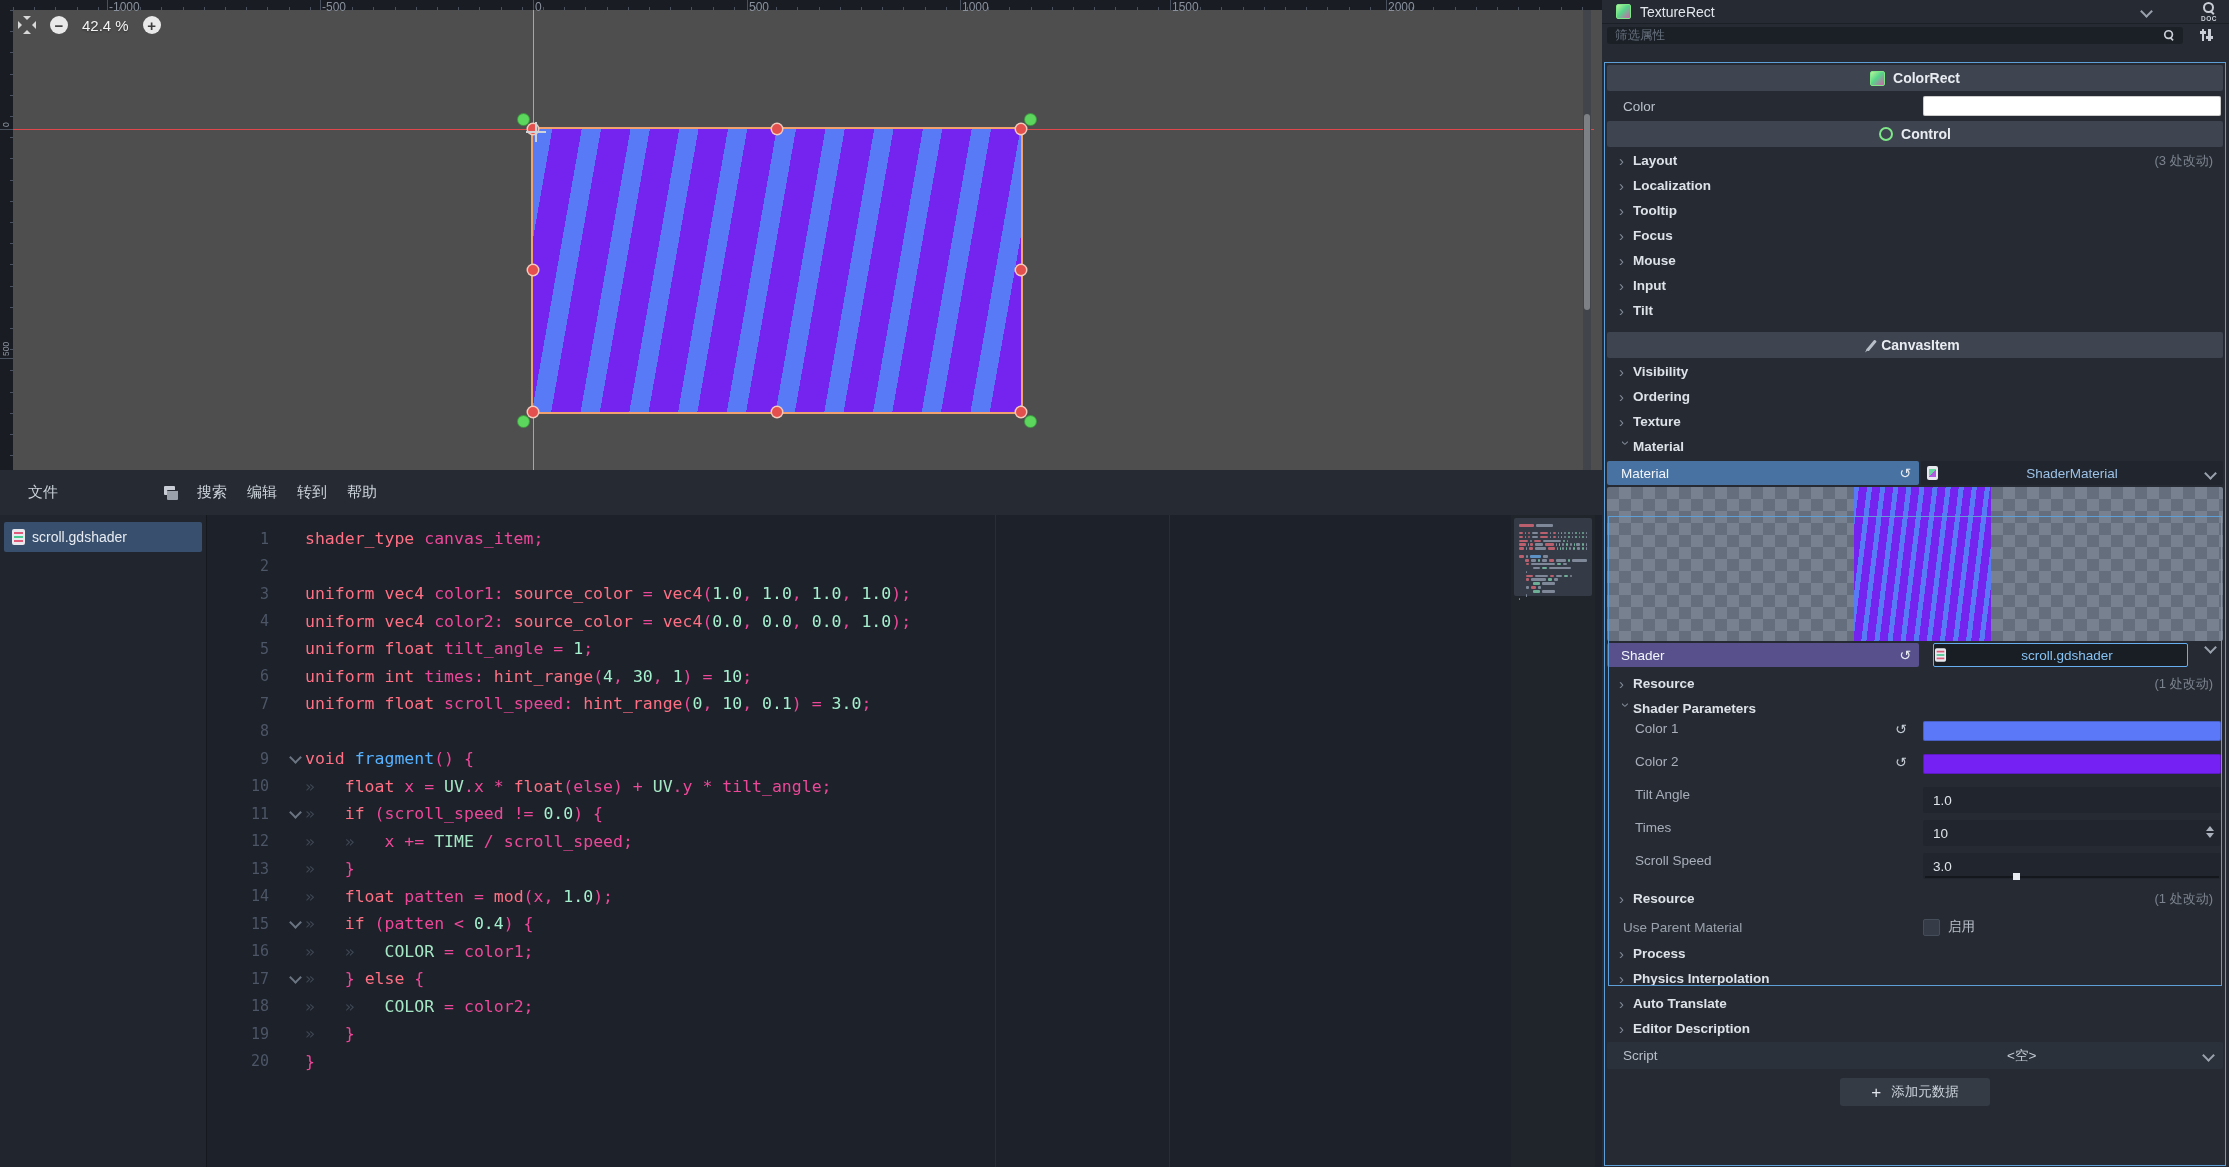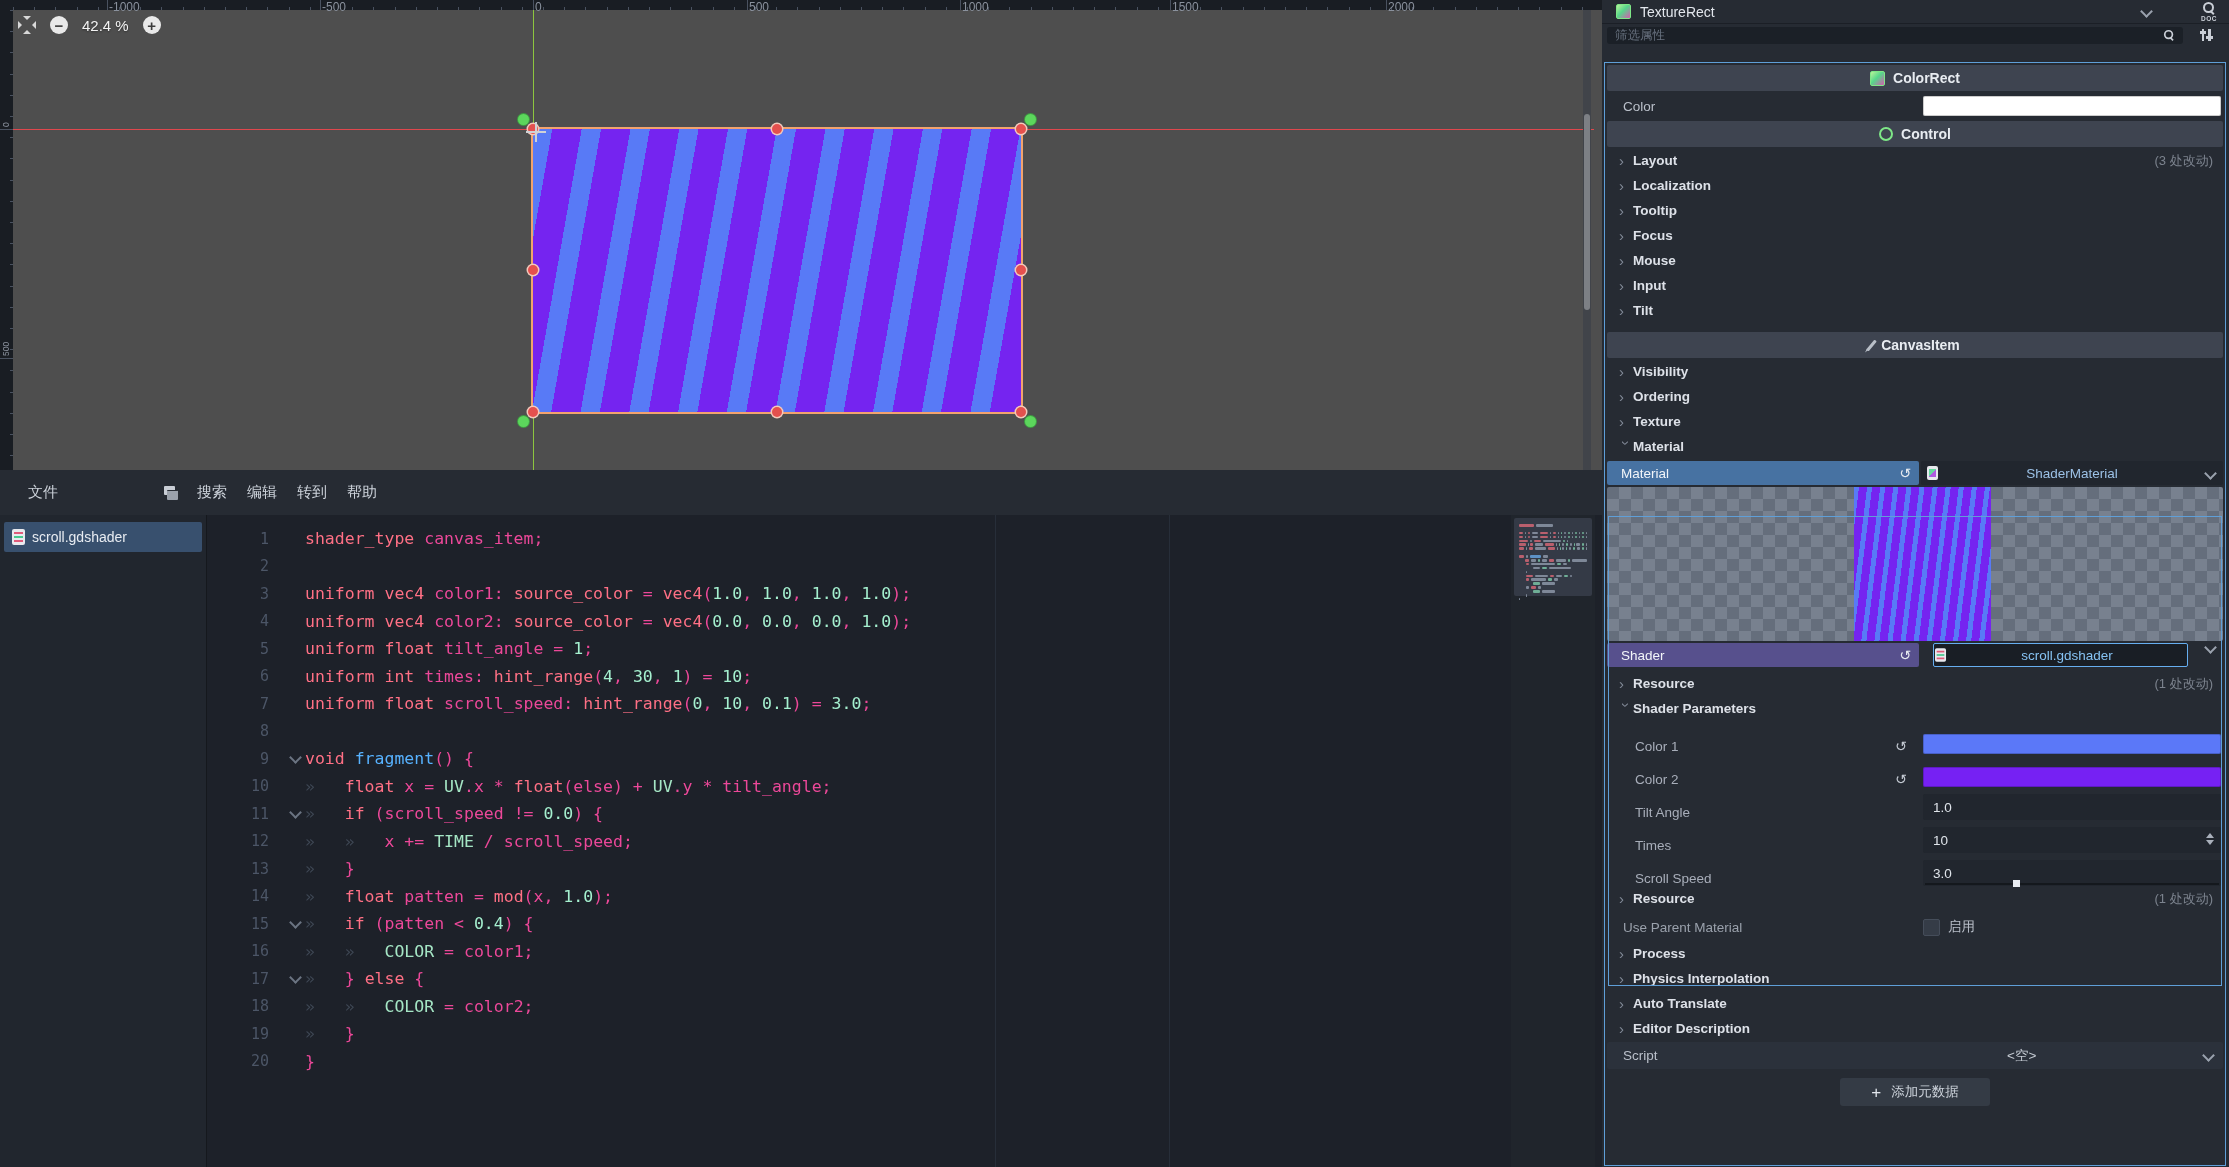--- a/index.html
+++ b/index.html
@@ -126,21 +126,21 @@
     background:conic-gradient(#78818f 0 25%,#656e7c 0 50%,#78818f 0 75%,#656e7c 0);
     background-size:24px 24px;}
   #preview-stripes{position:absolute;left:247px;top:0;width:137px;height:154px;
     background:repeating-linear-gradient(97deg,#587af6 0px,#587af6 5px,#7524f0 5px,#7524f0 13px);}
   #shader-row{position:relative;height:26px;margin:2px 0;display:flex;align-items:flex-start;gap:12px;}
   #shader-row .halfcell{background:#57508d;height:24px;}
   #shader-value{flex:1;margin-left:2px;height:22px;border:1.5px solid #66aef0;background:#191e25;border-radius:2px;display:flex;align-items:center;cursor:pointer;}
   #shader-value .val-text{color:#86c2f2;}
   #shader-row > .chev{margin:0 8px 0 6px;}
 
-  .param-row{height:33px;display:flex;align-items:flex-end;position:relative;}
+  .param-row{height:33px;display:flex;align-items:flex-start;position:relative;}
   .param-label{padding-left:28px;font-size:13.5px;color:#a8aeba;}
   .param-revert{position:absolute;left:288px;color:#c3c9d2;font-size:14px;cursor:pointer;}
   .field{height:26px;background:#21262e;border-radius:2px;display:flex;align-items:center;padding-left:10px;font-size:13.5px;color:#dfe4ea;position:relative;cursor:text;}
   .spin{position:absolute;right:7px;top:6px;display:flex;flex-direction:column;gap:2px;cursor:pointer;}
   .spin i{width:0;height:0;border:4px solid transparent;}
   .spin i.up{border-bottom:5px solid #aab1bc;border-top:none;}
   .spin i.dn{border-top:5px solid #aab1bc;border-bottom:none;}
   .slider-track{position:absolute;left:2px;right:2px;bottom:1px;height:2.5px;background:#14181d;cursor:pointer;}
   .slider-thumb{position:absolute;top:-2.5px;width:7px;height:7px;background:#e8ecf1;}
 

